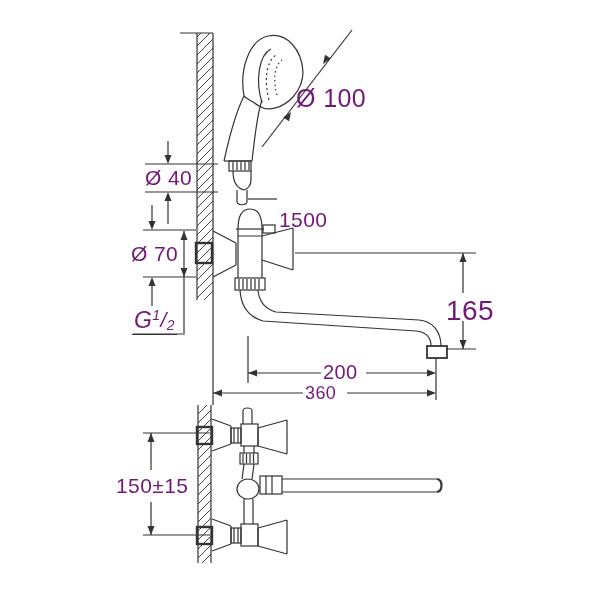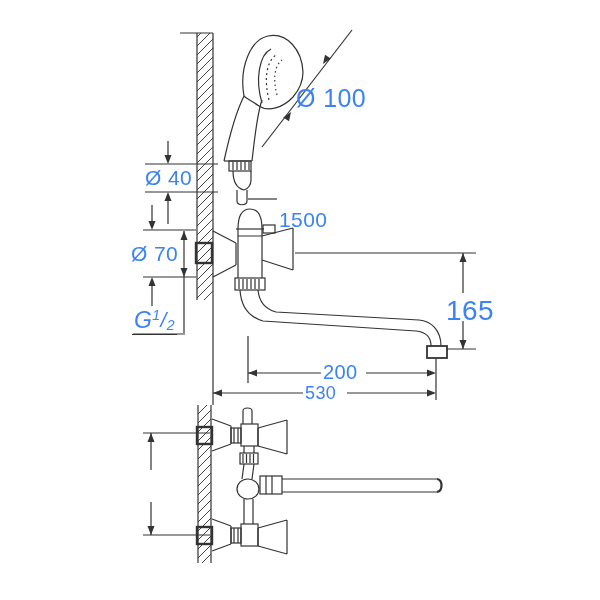--- a/index.html
+++ b/index.html
@@ -1,19 +1,19 @@
 <!DOCTYPE html>
 <html><head>
 <meta charset="utf-8">
 <style>
   html,body{margin:0;padding:0;background:#ffffff;}
   #canvas{position:relative;width:600px;height:600px;background:#ffffff;overflow:hidden;
           font-family:"Liberation Sans",sans-serif;}
   #drawing{position:absolute;left:0;top:0;}
-  .dim{position:absolute;color:#3b82f6;white-space:nowrap;letter-spacing:.4px;line-height:1;}
+  .dim{position:absolute;color:#701a75;white-space:nowrap;letter-spacing:.4px;line-height:1;}
   #lbl-head{left:296px;top:86px;font-size:25px;}
   #lbl-holder{left:145px;top:167px;font-size:21px;}
   #lbl-hose{left:279px;top:189px;font-size:21px;margin-top:20px;}
   #lbl-esc{left:131px;top:243px;font-size:21px;}
   #lbl-thread{left:132px;top:309px;font-size:23px;border-bottom:1.4px solid #333;
               padding:0 2px 2px 2px;height:23px;font-style:italic;}
   #lbl-thread .sup{font-size:14px;position:relative;top:-8px;}
   #lbl-thread .slash{font-size:21px;position:relative;top:-1px;}
   #lbl-thread .sub{font-size:14px;position:relative;top:2px;}
   #lbl-height{left:446px;top:297px;font-size:28px;}
@@ -176,15 +176,16 @@
   <div class="dim" id="lbl-esc">Ø 70</div>
 
   <div class="dim" id="lbl-thread">
     <span>G</span><span class="sup">1</span><span class="slash">/</span><span class="sub">2</span>
   </div>
 
   <div class="dim" id="lbl-height">165</div>
 
   <div class="dim" id="lbl-reach">200</div>
 
-  <div class="dim" id="lbl-total">530</div>
+  <div class="dim" id="lbl-total">360</div>
 
+  <div class="dim" id="lbl-spacing">150±15</div>
 </div>
 
 </body></html>

